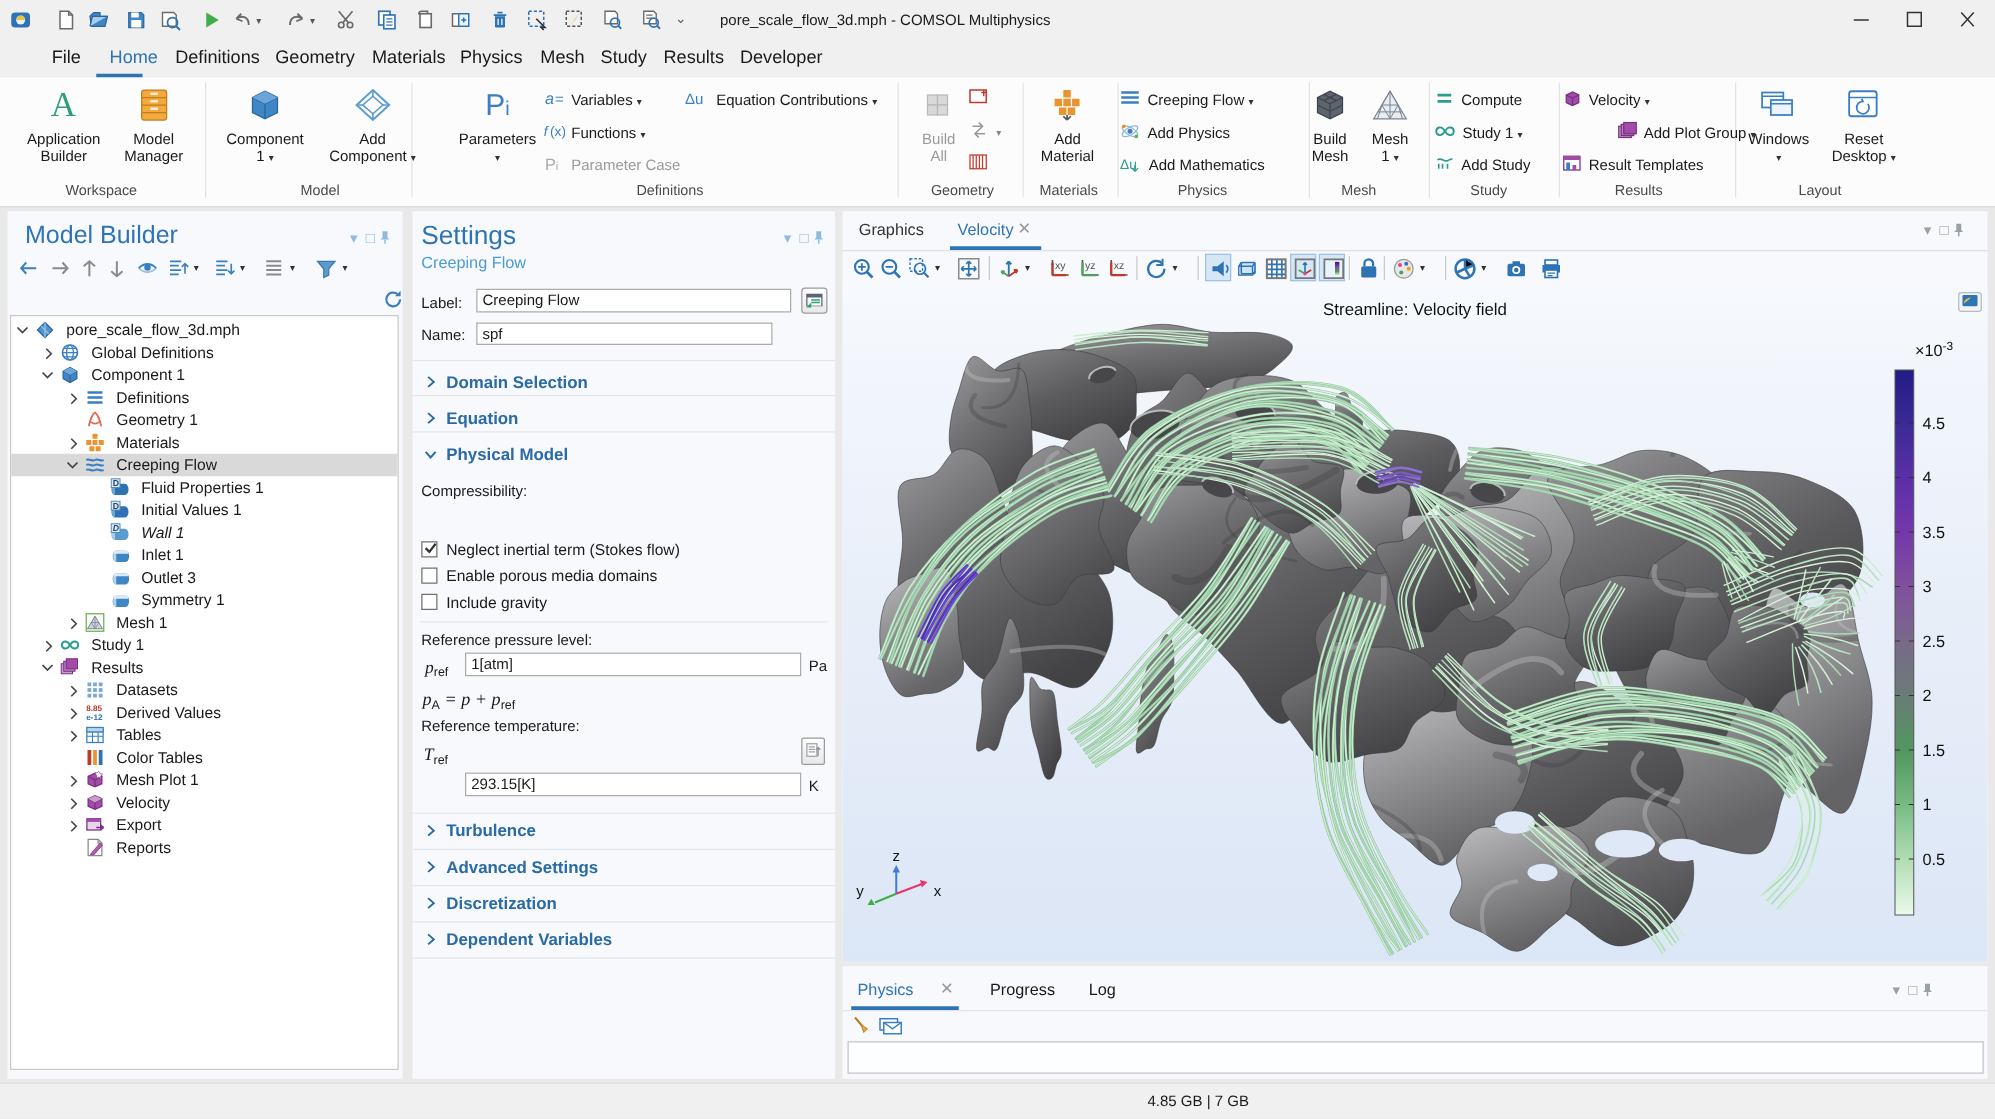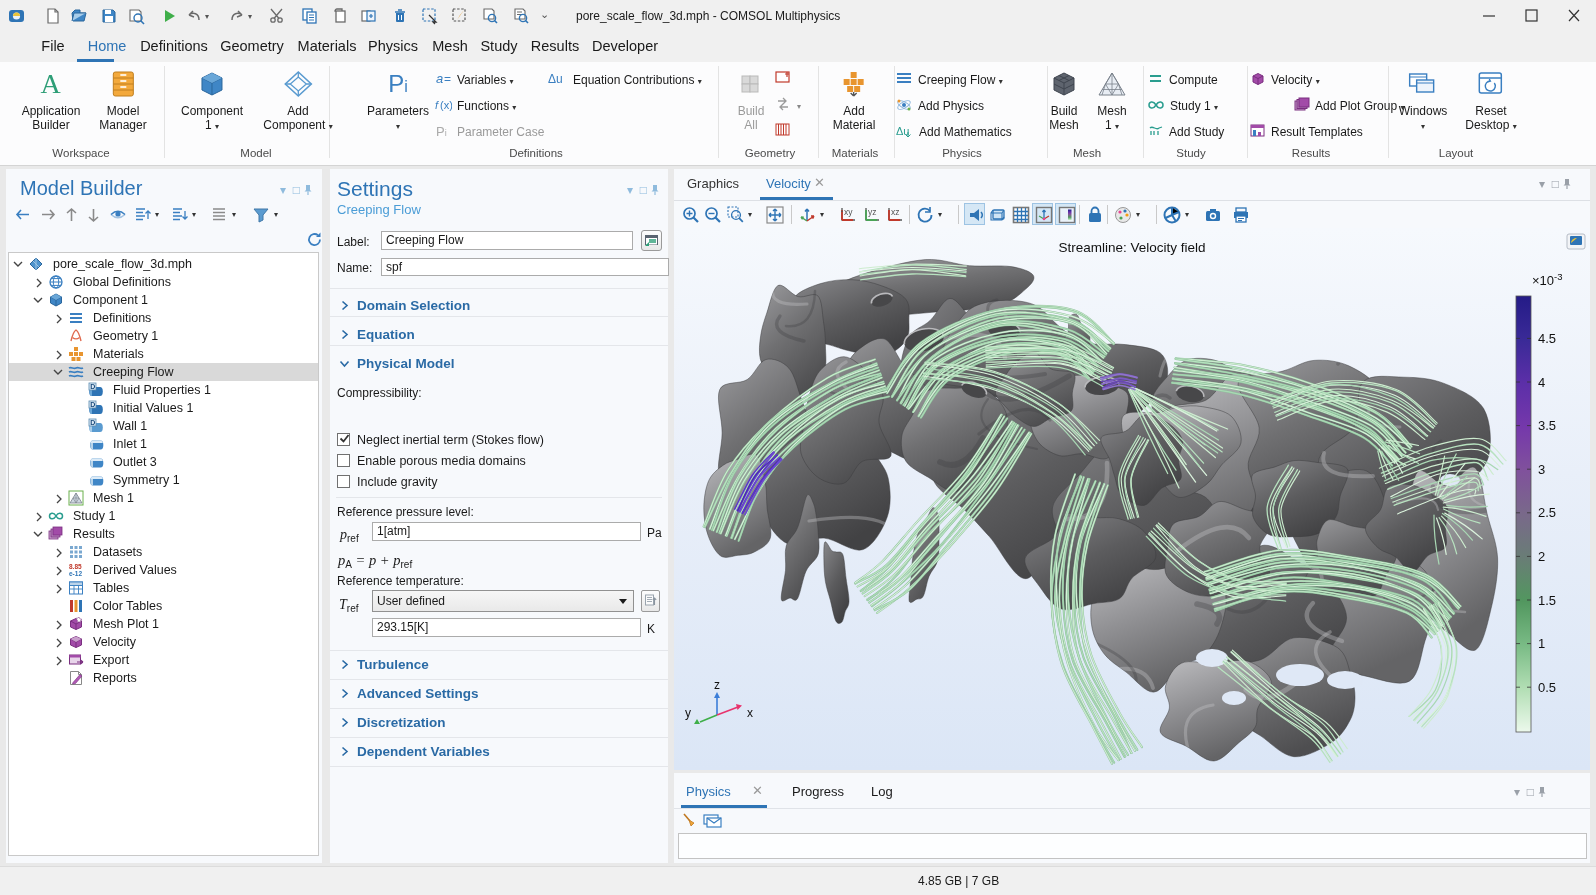--- a/index.html
+++ b/index.html
@@ -459,21 +459,21 @@
       </div>
 <div class="trow" style="top:146px;">
         <svg class="ticon" style="left:79px" width="16" height="16" viewBox="0 0 16 16">
           <path d="M4 5 h8 a2.5 4 0 0 1 0 9 h-8 a2.5 4 0 0 1 0 -9" fill="#2e74b5"></path>
           <path d="M4 5 a2.5 4.5 0 0 0 0 9" fill="#6aa7d8"></path>
           <rect x="1" y="1" width="7" height="7" fill="#dce9f5" stroke="#5a8ab0" stroke-width="0.8"></rect>
           <text x="2.2" y="7" font-size="7" font-weight="bold" fill="#1a4a7a">D</text>
         </svg>
         <span class="ttext" style="left:104px">Initial Values 1</span>
       </div>
-<div class="trow" style="top:164px;">
+<div class="trow" style="top:164px;font-style:italic;">
         <svg class="ticon" style="left:79px" width="16" height="16" viewBox="0 0 16 16">
           <path d="M4 5 h8 a2.5 4 0 0 1 0 9 h-8 a2.5 4 0 0 1 0 -9" fill="#5a9bd0"></path>
           <path d="M4 5 a2.5 4.5 0 0 0 0 9" fill="#a8cdea"></path>
           <rect x="1" y="1" width="7" height="7" fill="#dce9f5" stroke="#5a8ab0" stroke-width="0.8"></rect>
           <text x="2.2" y="7" font-size="7" font-weight="bold" fill="#1a4a7a">D</text>
         </svg>
         <span class="ttext" style="left:104px">Wall 1</span>
       </div>
 <div class="trow" style="top:182px;">
         <svg class="ticon" style="left:79px" width="16" height="16" viewBox="0 0 16 16">
@@ -631,21 +631,21 @@
  <div class="abs" style="left:7px;top:33px;font-size:13px;color:#4a9cd6;">Creeping Flow</div>
  <div class="lbl" style="left:7px;top:66px">Label:</div>
 <div class="field" style="left:51px;top:62px;width:252px;height:19px">Creeping Flow</div>
 <div class="abs" style="left:311px;top:61px;width:21px;height:21px;background:linear-gradient(#fdfdfd,#e8e8e8);border:1px solid #9a9a9a;border-radius:3px;"><svg width="15" height="15" viewBox="0 0 15 15" style="margin:2px">
         <rect x="1" y="2" width="13" height="10" fill="#5a6470"></rect>
         <rect x="2" y="5" width="11" height="6.5" fill="#fff"></rect>
         <path d="M5 7 h7 M5 9 h7" stroke="#2e9e77" stroke-width="1.3"></path>
         <path d="M1 13 L5 9 L5 13 Z" fill="#2e9e77"></path>
       </svg></div>
 <div class="lbl" style="left:7px;top:92px">Name:</div>
-<div class="field" style="left:51px;top:89px;width:288px;height:18px">spf</div>
+<div class="field" style="left:51px;top:89px;width:237px;height:18px">spf</div>
 <div class="hline" style="left:0px;top:119px;width:338px"></div>
 <svg class="abs" style="left:10px;top:131px" width="10" height="11">
       <path d="M2.5 1.5 L7 5.5 L2.5 9.5" fill="none" stroke="#2a6aa5" stroke-width="1.6"></path>
     </svg>
 <div class="sechead" style="left:27px;top:129px">Domain Selection</div>
 <div class="hline" style="left:0px;top:147px;width:338px"></div>
 <svg class="abs" style="left:10px;top:160px" width="10" height="11">
       <path d="M2.5 1.5 L7 5.5 L2.5 9.5" fill="none" stroke="#2a6aa5" stroke-width="1.6"></path>
     </svg>
 <div class="sechead" style="left:27px;top:158px">Equation</div>
@@ -665,21 +665,20 @@
 <div class="cb" style="left:7px;top:306px"></div>
 <div class="lbl" style="left:27px;top:306px;font-size:12.5px">Include gravity</div>
 <div class="hline" style="left:6px;top:328px;width:326px"></div>
 <div class="lbl" style="left:7px;top:336px">Reference pressure level:</div>
 <div class="lbl" style="left:10px;top:358px;font-style:italic;font-family:'Liberation Serif';font-size:14px">p<span style="font-size:10px;font-style:normal;font-family:'Liberation Sans';position:relative;top:3px">ref</span></div>
 <div class="field" style="left:42px;top:353px;width:269px;height:19px">1[atm]</div>
 <div class="lbl" style="left:317px;top:357px">Pa</div>
 <div class="lbl" style="left:8px;top:383px;font-style:italic;font-family:'Liberation Serif';font-size:14.5px">p<span style="font-size:10px;font-style:normal;font-family:'Liberation Sans';position:relative;top:3px">A</span> = p + p<span style="font-size:10px;font-style:normal;font-family:'Liberation Sans';position:relative;top:3px">ref</span></div>
 <div class="lbl" style="left:7px;top:405px">Reference temperature:</div>
 <div class="lbl" style="left:9px;top:428px;font-style:italic;font-family:'Liberation Serif';font-size:14px">T<span style="font-size:10px;font-style:normal;font-family:'Liberation Sans';position:relative;top:3px">ref</span></div>
-<div class="drop" style="left:42px;top:421px;width:262px;height:22px;padding-top:3px">User defined<span class="darr"></span></div>
 <div class="abs" style="left:311px;top:421px;width:19px;height:22px;background:linear-gradient(#fdfdfd,#e8e8e8);border:1px solid #9a9a9a;border-radius:2px;"><svg width="13" height="14" viewBox="0 0 13 14" style="margin:2px">
         <rect x="1.5" y="2" width="8" height="10" fill="#fbfbfb" stroke="#9aa4ae"></rect>
         <path d="M3 4.5 h5 M3 6.5 h5 M3 8.5 h5" stroke="#9aa4ae" stroke-width="0.9"></path>
         <path d="M10.5 12 V5 M8.8 6.8 L10.5 5 L12.2 6.8" fill="none" stroke="#8a949e" stroke-width="1.1"></path>
       </svg></div>
 <div class="field" style="left:42px;top:449px;width:269px;height:19px">293.15[K]</div>
 <div class="lbl" style="left:317px;top:453px">K</div>
 <div class="hline" style="left:0px;top:481px;width:338px"></div>
 <svg class="abs" style="left:10px;top:490px" width="10" height="11">
       <path d="M2.5 1.5 L7 5.5 L2.5 9.5" fill="none" stroke="#2a6aa5" stroke-width="1.6"></path>

